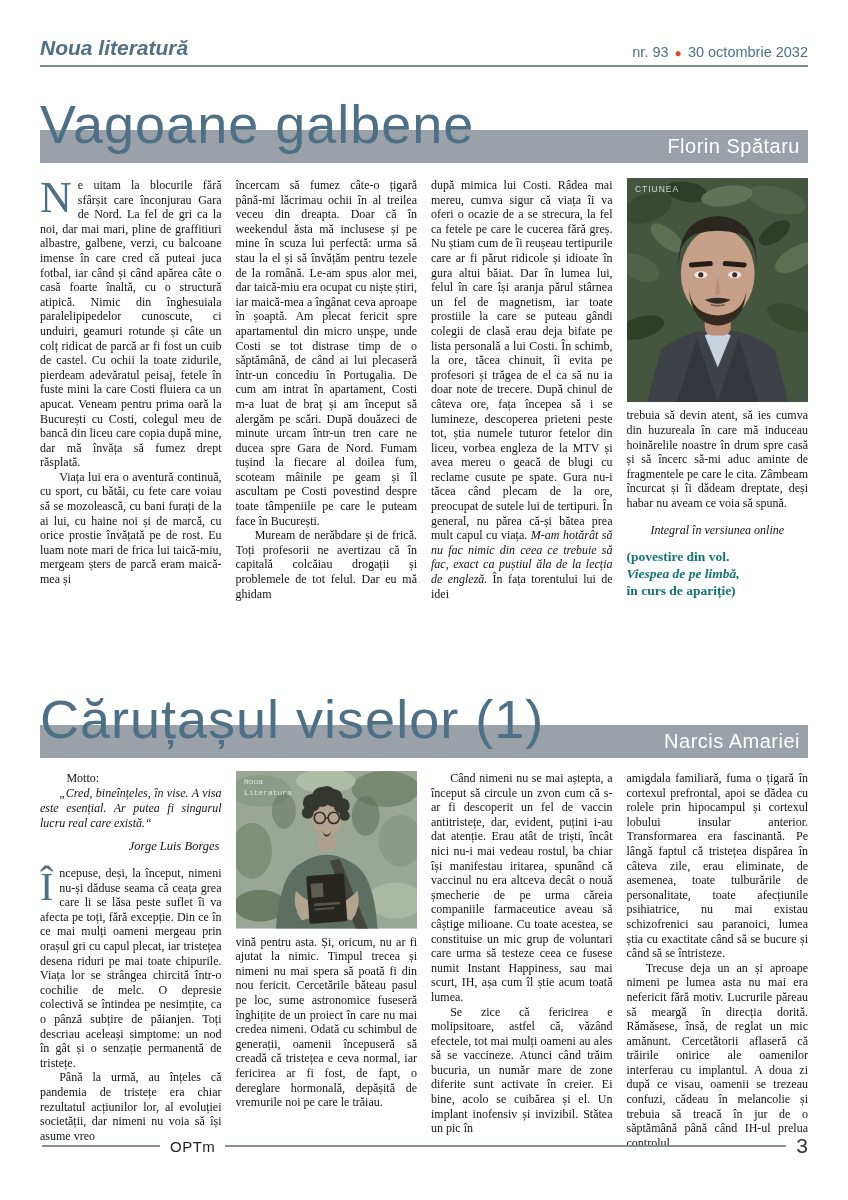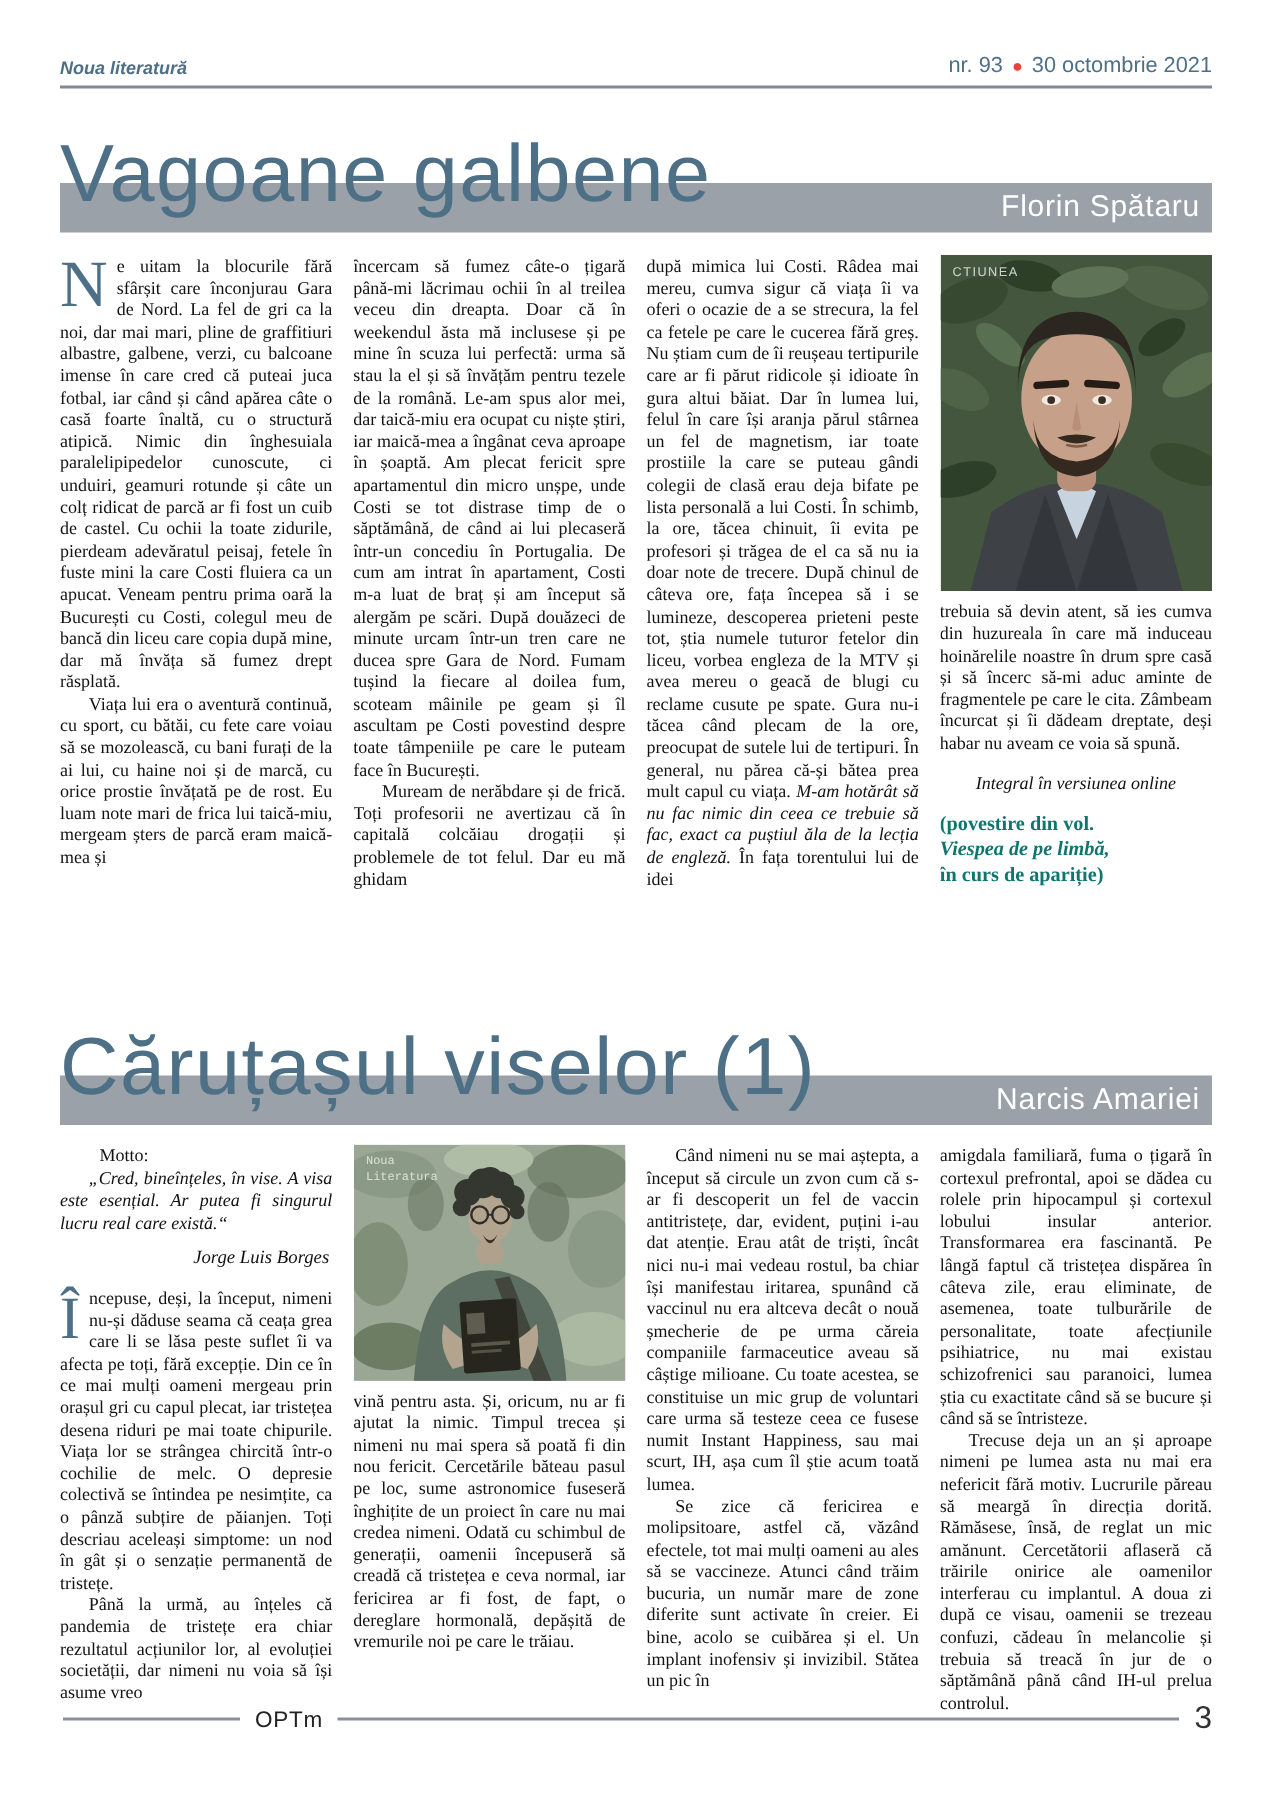--- a/index.html
+++ b/index.html
@@ -5,21 +5,21 @@
   * { margin:0; padding:0; box-sizing:border-box; }
   html,body { background:#fff; }
   .page {
     position:relative; width:848px; height:1200px; margin:0 auto;
     background:#fff; padding:36px 40px 0 40px; overflow:hidden;
     font-family:"Liberation Serif", serif; color:#111;
   }
   
   .hdr { display:flex; justify-content:space-between; align-items:flex-end; }
   .masthead { font-family:"Liberation Sans", sans-serif; font-style:italic; font-weight:700;
-    font-size:12px; color:#4e7086; }
+    font-size:21px; color:#4e7086; }
   .issue { font-family:"Liberation Sans", sans-serif; font-size:14.5px; color:#4e7086; }
   .issue .dot { color:#e8443a; font-size:12px; padding:0 2px; }
   .hdr-rule { border-top:2px solid #7e8c98; margin-top:5px; }
   
   .title-wrap { position:relative; height:82px; margin-top:14px; }
   .t2 { margin-top:6px; }
   .band { position:absolute; left:0; right:0; bottom:0; height:33px; background:#9aa1a9; }
   .big-title { position:absolute; left:0; bottom:8px; z-index:2;
     font-family:"Liberation Sans", sans-serif; font-weight:400; font-size:54px;
     letter-spacing:1px; color:#4e7086; white-space:nowrap; }
@@ -53,21 +53,21 @@
 </head>
 <body>
 
 <div class="page">
 
   <div class="hdr">
     <span class="masthead">Noua literatură</span>
     <span class="issue">
       <span>nr. 93</span>
       <span class="dot">●</span>
-      <span>30 octombrie 2021</span>
+      <span>30 octombrie 2032</span>
     </span>
   </div>
   <div class="hdr-rule"></div>
 
   <div class="title-wrap">
     <div class="band"></div>
     <div class="big-title">Vagoane galbene</div>
     <div class="band-author">Florin Spătaru</div>
   </div>
 

